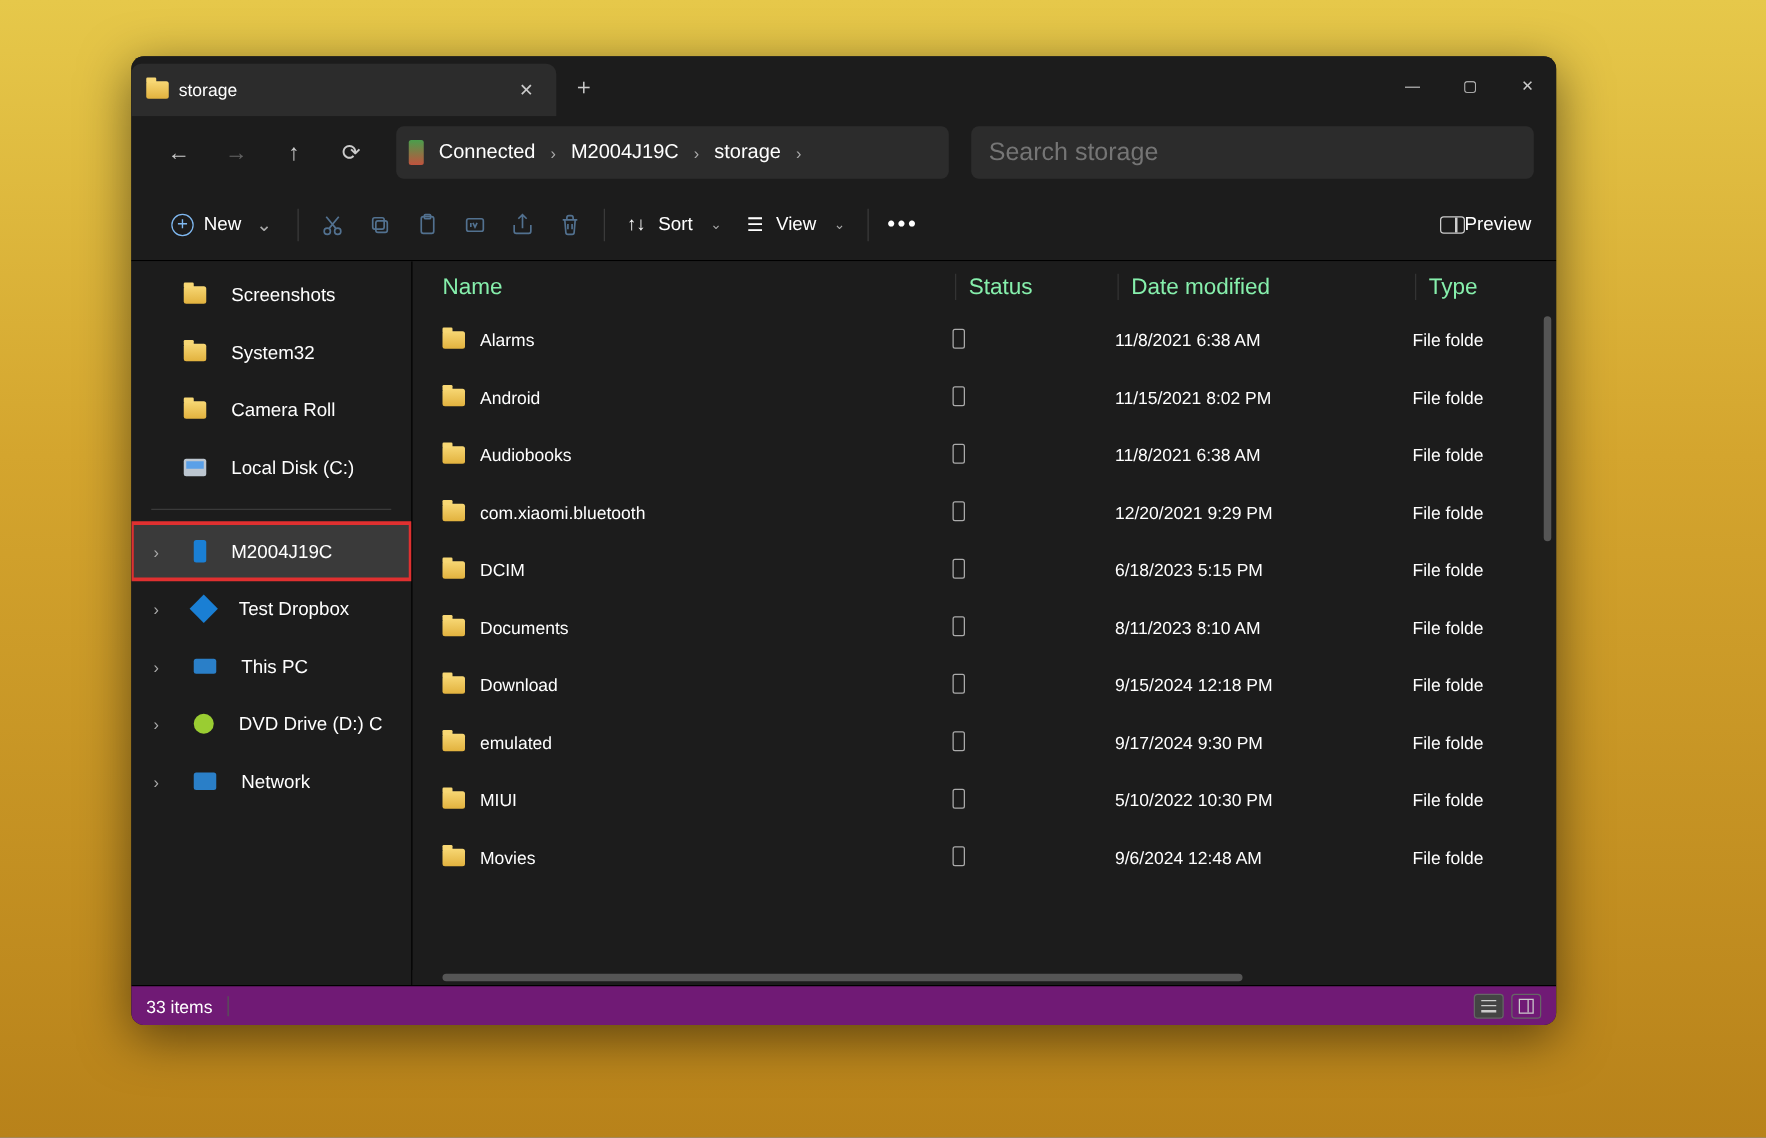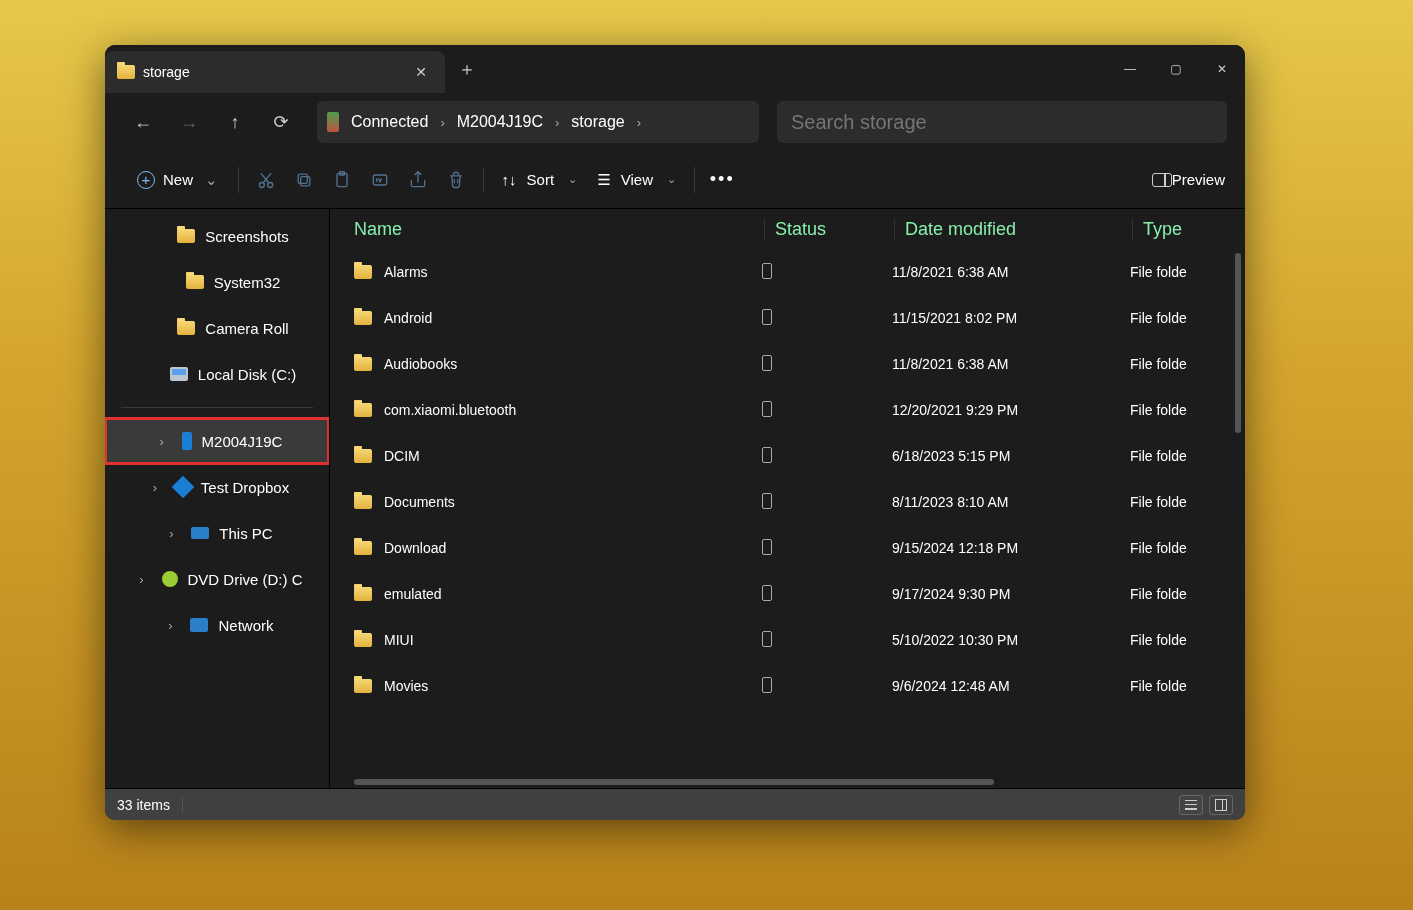--- a/index.html
+++ b/index.html
@@ -119,22 +119,22 @@
 .tb-icon svg { width:20px; height:20px; stroke:currentColor; fill:none; stroke-width:1.6; }
 .tb-sort, .tb-view { display:flex; align-items:center; gap:10px; padding:6px 10px; cursor:pointer; font-size:15px; }
 .tb-more { width:38px; font-size:18px; letter-spacing:2px; text-align:center; cursor:pointer; }
 .tb-spacer { flex:1; }
 .tb-preview { display:flex; align-items:center; cursor:pointer; font-size:15px; }
 .prev-icon { width:20px; height:14px; border:1.5px solid #ccc; border-radius:3px; position:relative; }
 .prev-icon::after { content:""; position:absolute; right:5px; top:0; bottom:0; width:1.5px; background:#ccc; }
 .body { flex:1; display:flex; overflow:hidden; background:#1c1c1c; }
 .sidebar { width:225px; border-right:1px solid #000; overflow-y:auto; padding-top:4px; position:relative;}
 .sidebar-item {
-  height:46px; display:flex; align-items:center; gap:10px;
-  padding:0 10px 0 42px; font-size:15px; cursor:pointer; position:relative;justify-content:center;
+  height:46px; display:flex; align-items:center; gap:20px;
+  padding:0 10px 0 42px; font-size:15px; cursor:pointer; position:relative;
 }
 .sidebar-item.indent0 { padding-left: 42px; }
 .sidebar-item.withchev { padding-left: 10px; }
 .sidebar-item .chev { width:20px; text-align:center; font-size:13px; color:#aaa; }
 .sidebar-item.highlighted { outline:3px solid #e03030; outline-offset:-2px; background:#3a3a3a; }
 .sidebar-divider { height:1px; background:#3a3a3a; margin:10px 16px; }
 .disk-icon { width:18px; height:14px; background:#bcc6d0; border-radius:2px; position:relative; }
 .disk-icon::after { content:""; position:absolute; inset:2px 2px 6px 2px; background:#5aa0e8; }
 .phone-icon { width:10px; height:18px; background:#1a7fd4; border-radius:2px; }
 .dropbox-icon { width:16px; height:16px; background:#1a7fd4; transform:rotate(45deg); }
@@ -160,21 +160,21 @@
 .r-status { width:130px; padding-left:10px; color:#aaa; font-size:14px; }
 .r-date { width:238px; padding-left:10px; }
 .r-type { flex:1; padding-left:10px; }
 .phone-status { width:10px; height:16px; border:1px solid #aaa; border-radius:2px; display:inline-block; }
 .hscroll { height:12px; background:#1c1c1c; position:relative; }
 .hscroll-thumb { position:absolute; left:24px; top:3px; width:640px; height:6px; background:#555; border-radius:3px; }
 .main-vscroll { position:absolute; right:4px; top:4px; width:6px; height:180px; background:#555; border-radius:3px; }
 .statusbar {
   height:32px; display:flex; align-items:center;
   padding:0 12px; font-size:14px; border-top:1px solid #000;
-  background:#404040;
+  background:#701a75;
 }
 .status-count { }
 .status-sep { width:1px; height:16px; background:#555; margin:0 12px; }
 .view-toggle { margin-left:auto; display:flex; gap:6px; }
 .vt-btn { width:24px; height:20px; border:1px solid #666; border-radius:3px; display:flex; align-items:center; justify-content:center; cursor:pointer; }
 .vt-btn.active { background:#444; }
 .vt-lines { width:12px; height:10px; display:flex; flex-direction:column; justify-content:space-between; }
 .vt-lines span { height:1.5px; background:#ccc; }
 .vt-grid { width:12px; height:12px; border:1.5px solid #ccc; position:relative; }
 .vt-grid::after { content:""; position:absolute; right:3px; top:0; bottom:0; width:1.5px; background:#ccc; }

